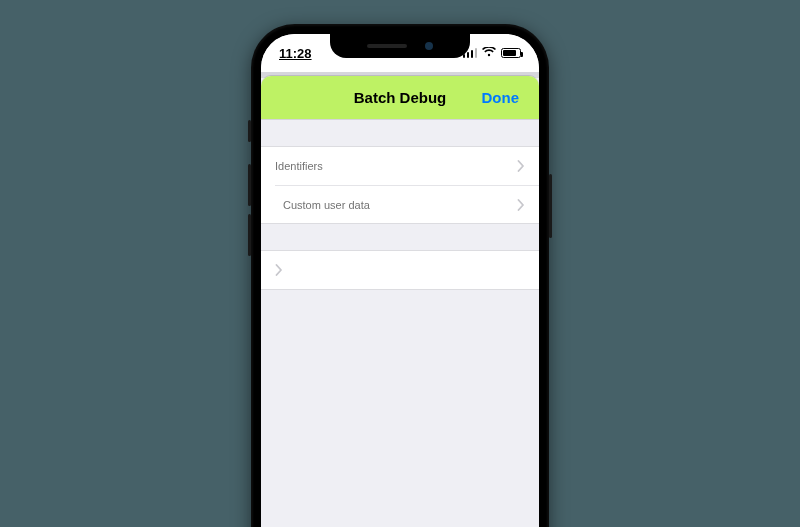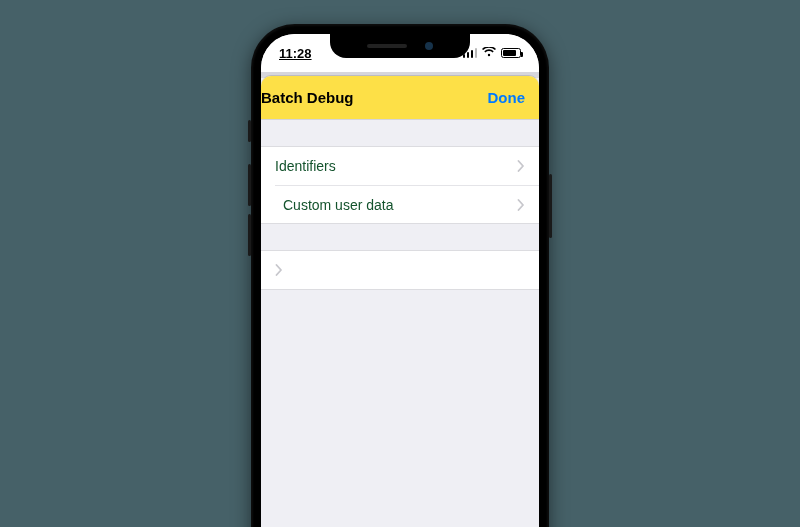--- a/index.html
+++ b/index.html
@@ -87,40 +87,40 @@
     border-top-left-radius: 10px;
     border-top-right-radius: 10px;
     box-shadow: 0 -1px 0 rgba(0,0,0,0.12);
   }
   .sheet-backdrop {
     position:absolute; top:38px; left:0; right:0; height:6px;
     background:#d6d6dc;
   }
 
   .nav {
-    height:44px; background:#fde047;
+    height:44px; background:#bef264;
     border-top-left-radius:10px; border-top-right-radius:10px;
     border-bottom:1px solid #d4d4d9;
-    display:flex; align-items:center; justify-content:flex-start;
+    display:flex; align-items:center; justify-content:center;
     position:relative;
   }
   .nav-title { font-size:15px; font-weight:600; color:#000; }
   .nav-done {
-    position:absolute; right:14px; top:0; bottom:0;
+    position:absolute; right:20px; top:0; bottom:0;
     display:flex; align-items:center;
     font-size:15px; font-weight:600; color:#007aff;
     cursor:pointer;
     margin-left:7px;
   }
 
   .group { margin-top:26px; background:#fff; border-top:1px solid #dcdce0; border-bottom:1px solid #dcdce0;}
   .row {
     height:38px; padding:0 14px;
     display:flex; align-items:center; justify-content:space-between;
-    font-size:14px; color:#14532d;
+    font-size:11px; color:#737373;
     cursor:pointer;
   }
   .row + .row { border-top:1px solid #e4e4e8; margin-left:14px; padding-left:0; }
   .row + .row .row-label { margin-left:8px; }
   .chev { color:#c7c7cc; }
   .chev svg { display:block; }
 </style>
 </head>
 <body>
 

